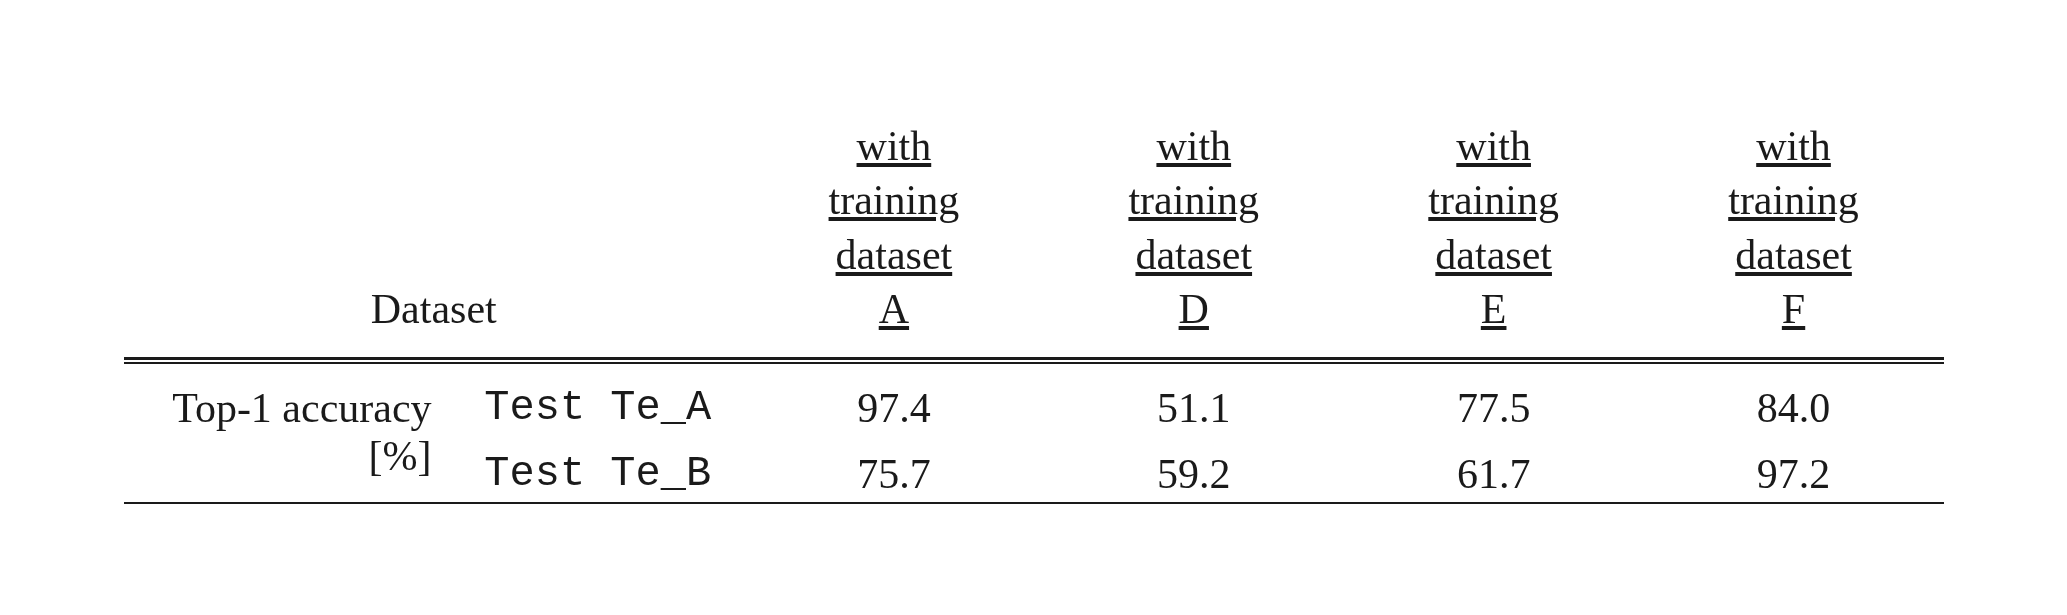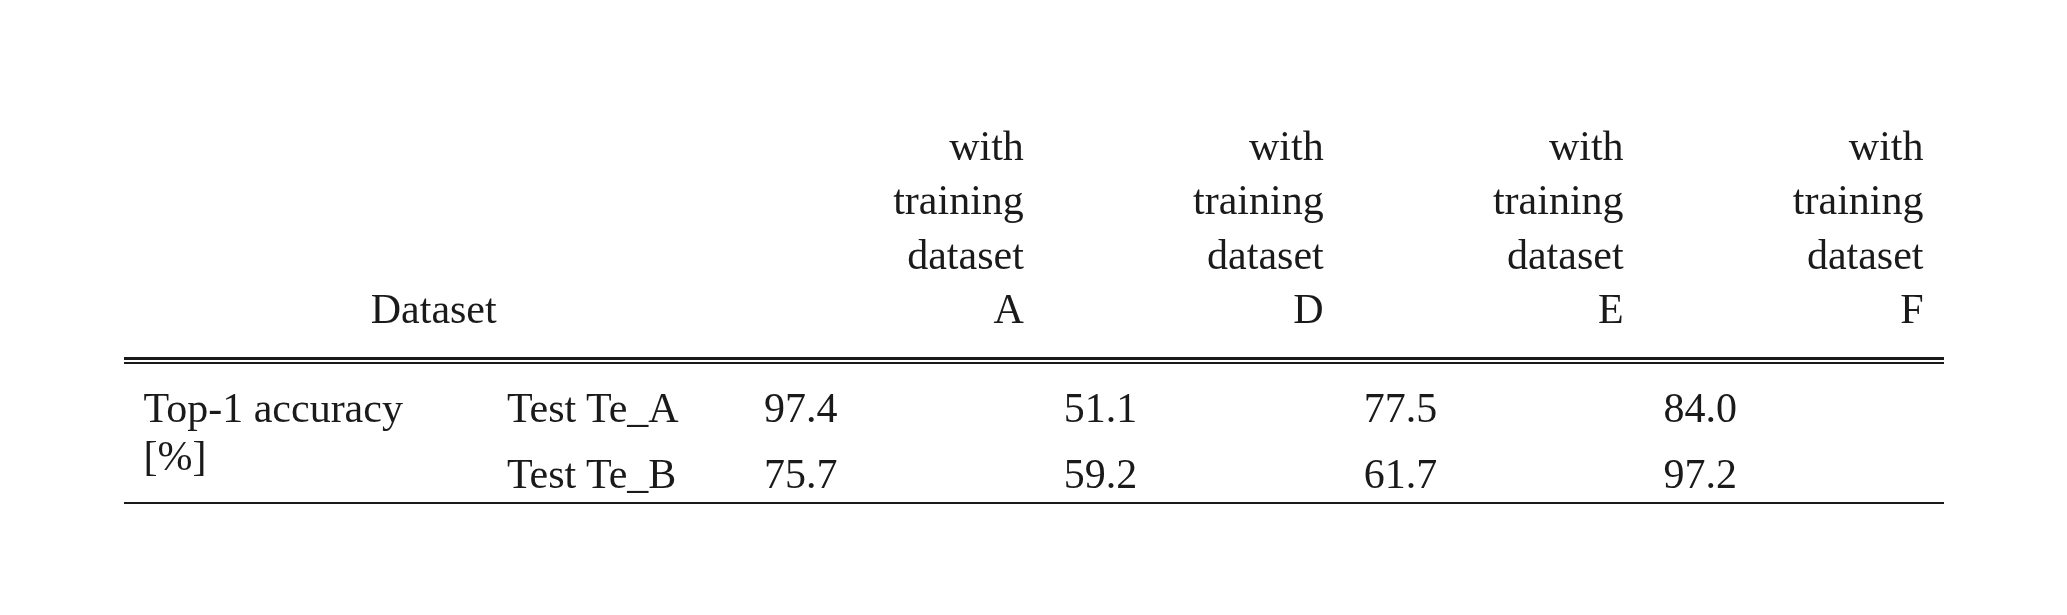--- a/index.html
+++ b/index.html
@@ -37,48 +37,51 @@
       vertical-align: bottom;
       line-height: 1.3;
     }
 
     thead tr th.dataset-col {
       text-align: center;
       width: 30%;
     }
 
     thead tr th.data-col {
-      text-align: right;
+      text-align: center;
       width: 14.5%;
+      text-decoration: underline;
     }
 
     .header-divider {
       border-top: 2.5px solid #1a1a1a;
       border-bottom: 2.5px solid #1a1a1a;
     }
 
     .header-divider td,
     .header-divider th {
       padding: 0;
       height: 4px;
     }
 
     tbody tr td {
       padding: 14px 20px;
+      text-align: center;
       vertical-align: middle;
     }
 
     tbody tr td.row-label {
-      text-align: left;
+      text-align: right;
       vertical-align: top;
     }
 
     tbody tr td.sub-label {
-      text-align: left;
+      text-align: center;
       vertical-align: top;
+      font-family: Liberation Mono, monospace;
     }
 
     tbody tr.first-data-row td {
       padding-top: 20px;
     }
 
     tbody tr.second-data-row td {
       padding-top: 4px;
       padding-bottom: 4px;
     }

